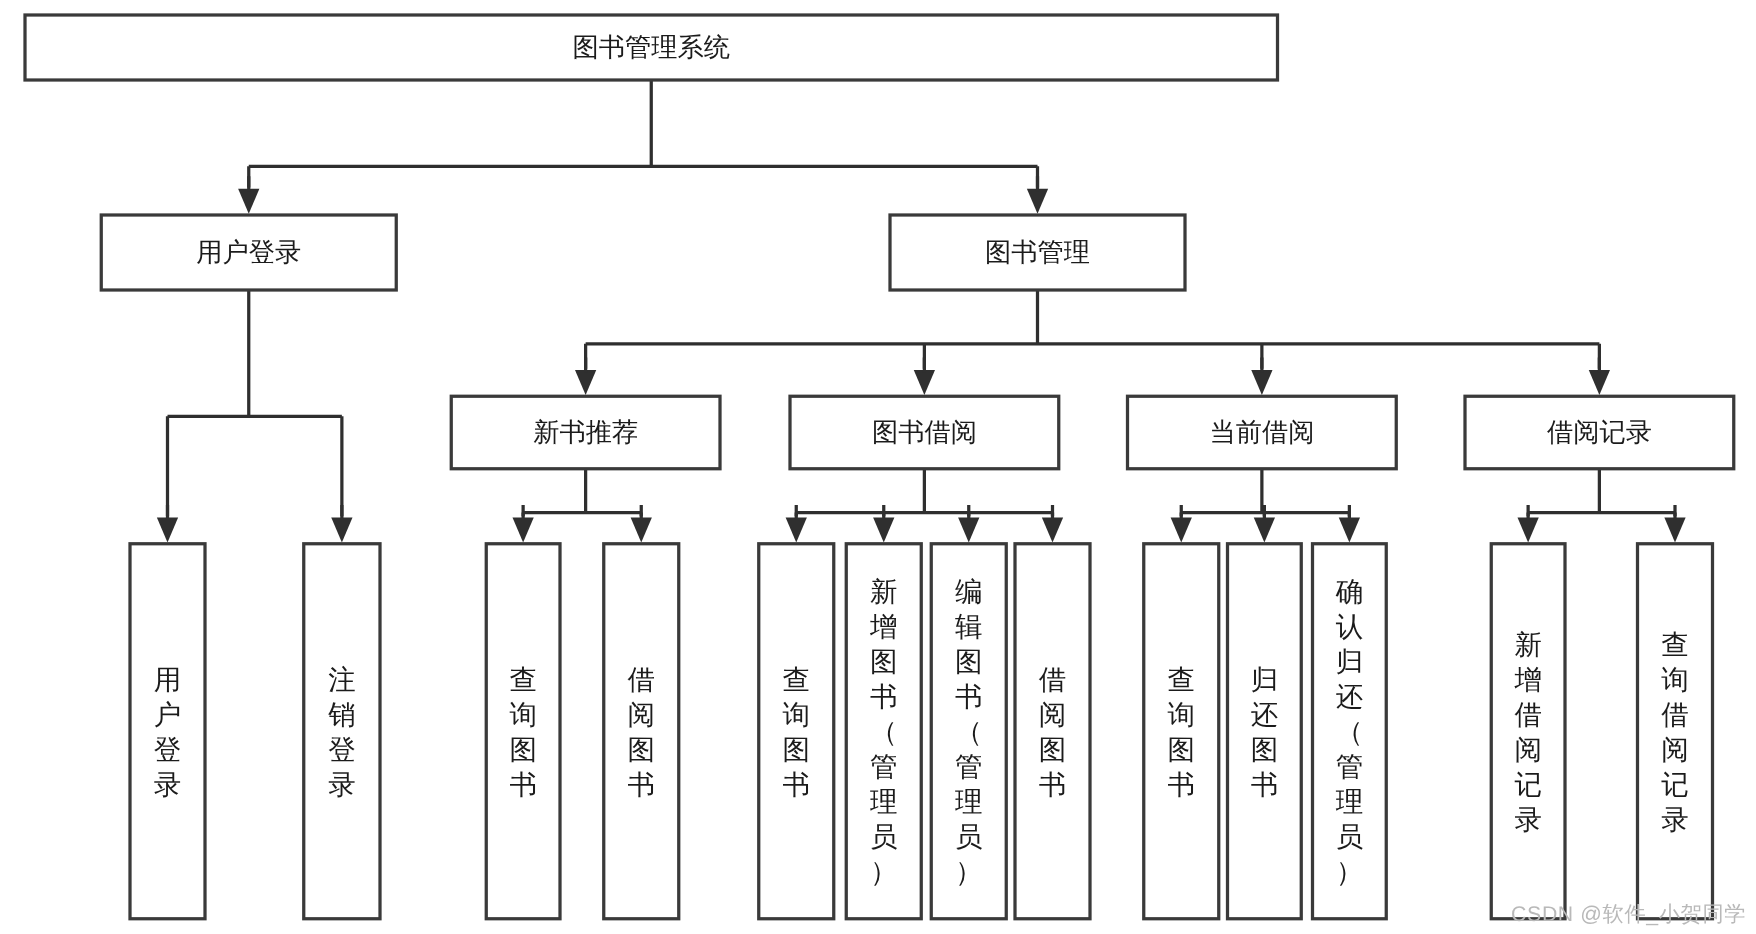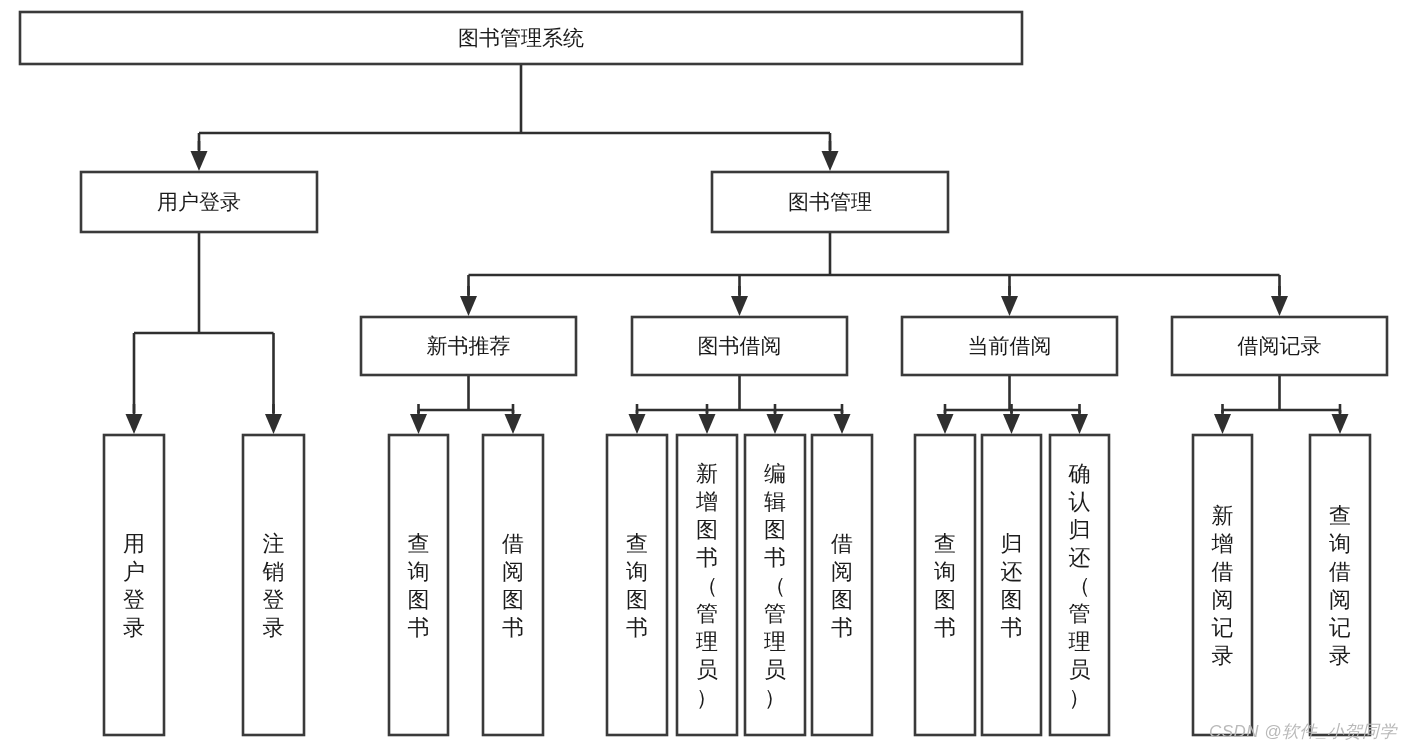--- a/index.html
+++ b/index.html
@@ -57,21 +57,20 @@
   .watermark {
     position: absolute;
     right: 8px;
     bottom: 4px;
     font-family: "Liberation Sans", "DejaVu Sans", sans-serif;
     font-size: 17px;
     color: #b9b9b9;
     letter-spacing: 0.5px;
     white-space: nowrap;
     pointer-events: none;
-    font-style: italic;
   }
 </style>
 </head>
 <body>
 
 <div id="diagram-root">
   <svg class="flow" viewBox="0 0 1405 747" xmlns="http://www.w3.org/2000/svg">
     <g id="connectors">
         <line x1="521" y1="64" x2="521" y2="133" class="connector"></line>
         <line x1="199" y1="133" x2="830" y2="133" class="connector"></line>

